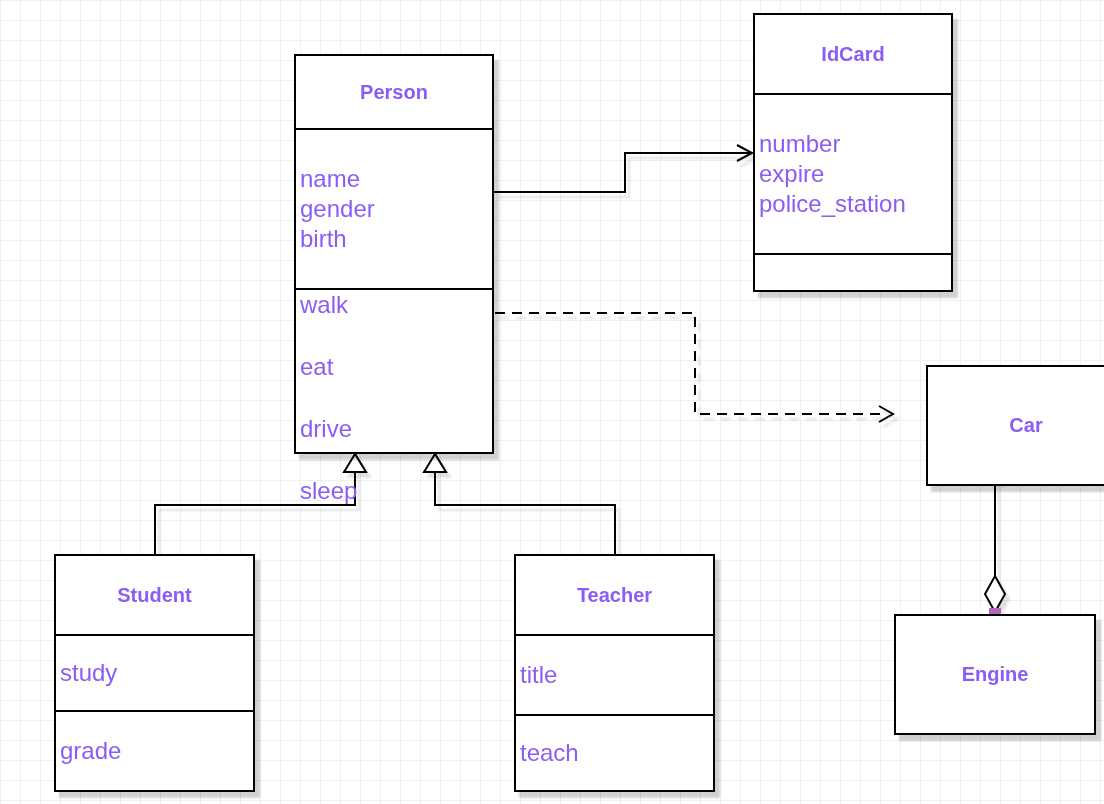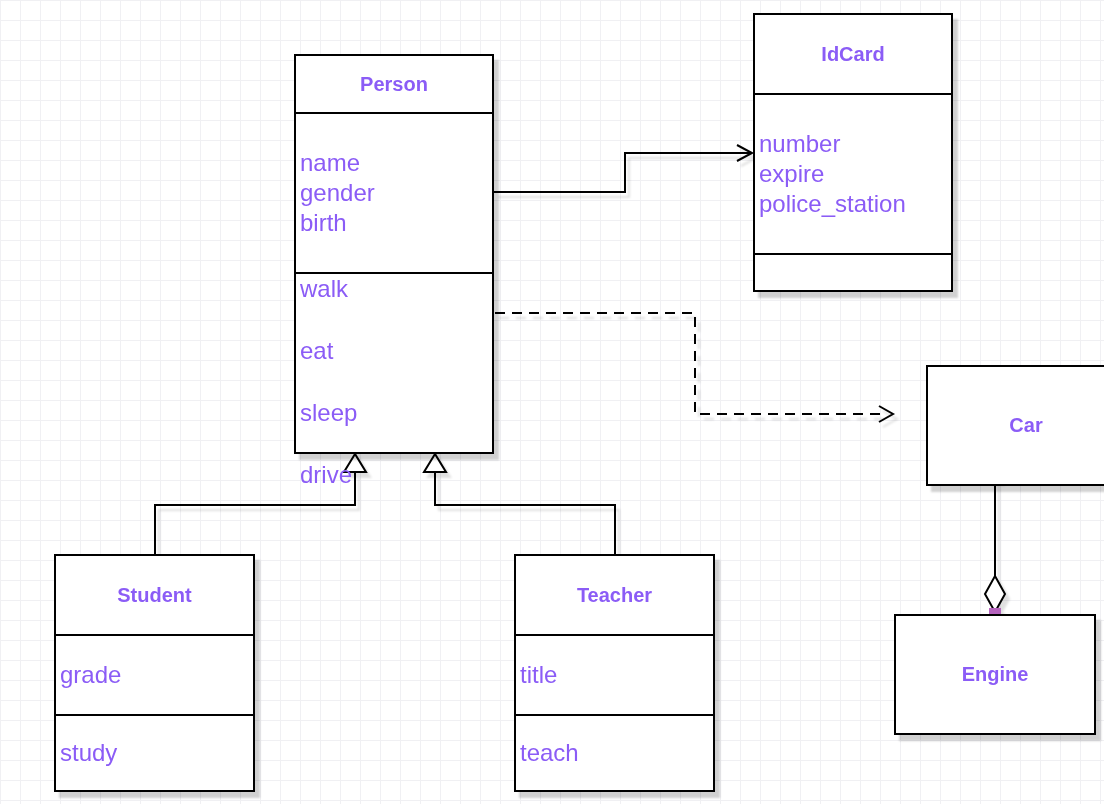--- a/index.html
+++ b/index.html
@@ -73,31 +73,31 @@
 
     <g>
       <line x1="995" y1="475" x2="995" y2="578"></line>
       <polygon points="995,576 1005,594 995,612 985,594" fill="#ffffff"></polygon>
       <rect x="989" y="469" width="12" height="12" fill="#b563bd" stroke="none"></rect>
       <rect x="989" y="608" width="12" height="12" fill="#b563bd" stroke="none"></rect>
     </g>
   </svg>
 
   <div class="uml-class" style="left:294px; top:54px; width:200px; height:400px;">
-    <div class="uml-title" style="height:56px;">Person</div>
+    <div class="uml-title" style="height:72px;">Person</div>
     <div class="uml-compartment" style="height:160px;">
       <div class="member">name</div>
       <div class="member">gender</div>
       <div class="member">birth</div>
     </div>
     <div class="uml-compartment grow">
       <div class="member">walk</div>
       <div class="member">eat</div>
+      <div class="member">drive</div>
       <div class="member">sleep</div>
-      <div class="member">drive</div>
     </div>
   </div>
 
   <div class="uml-class" style="left:753px; top:13px; width:200px; height:279px;">
     <div class="uml-title" style="height:78px;">IdCard</div>
     <div class="uml-compartment" style="height:160px;">
       <div class="member">number</div>
       <div class="member">expire</div>
       <div class="member">police_station</div>
     </div>
@@ -107,25 +107,25 @@
   <div class="uml-class title-only" style="left:926px; top:353px; width:200px; height:121px;margin-top:12px;">
     <div class="uml-title" style="flex:1;">Car</div>
   </div>
 
   <div class="uml-class title-only" style="left:894px; top:614px; width:202px; height:121px;">
     <div class="uml-title" style="flex:1;">Engine</div>
   </div>
 
   <div class="uml-class" style="left:54px; top:554px; width:201px; height:238px;">
     <div class="uml-title" style="height:78px;">Student</div>
+    <div class="uml-compartment grow">
+      <div class="member">study</div>
+    </div>
     <div class="uml-compartment" style="height:80px;">
       <div class="member">grade</div>
-    </div>
-    <div class="uml-compartment grow">
-      <div class="member">study</div>
     </div>
   </div>
 
   <div class="uml-class" style="left:514px; top:554px; width:201px; height:238px;">
     <div class="uml-title" style="height:78px;">Teacher</div>
     <div class="uml-compartment" style="height:80px;">
       <div class="member">title</div>
     </div>
     <div class="uml-compartment grow">
       <div class="member">teach</div>

